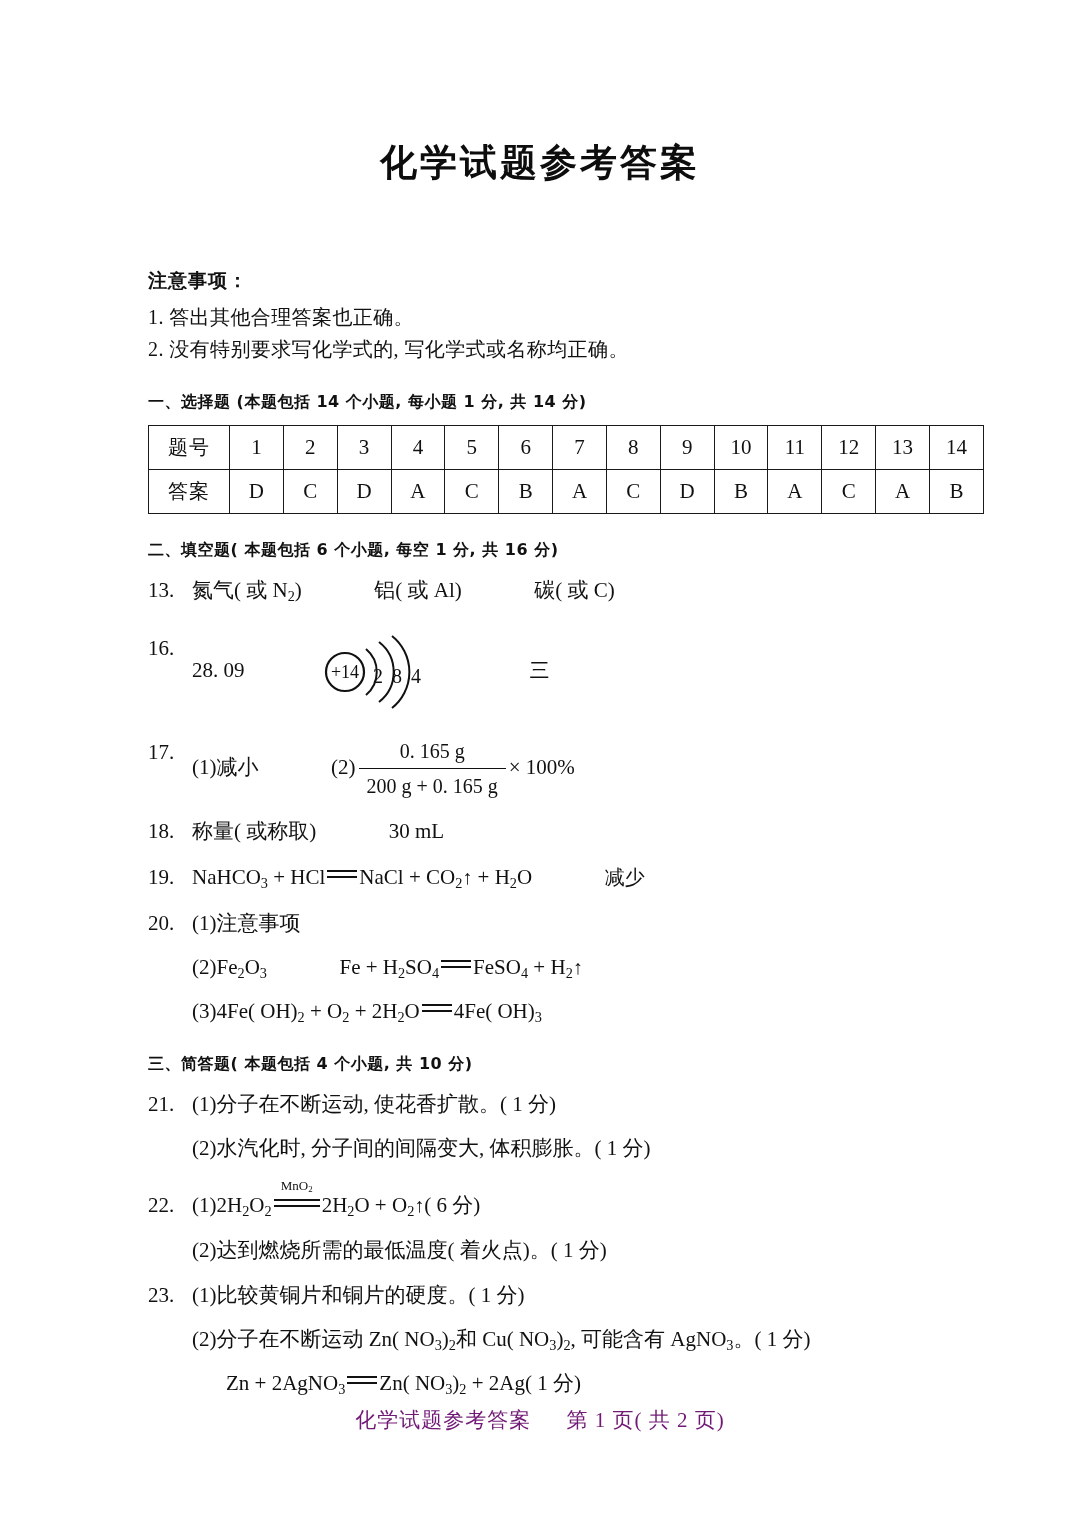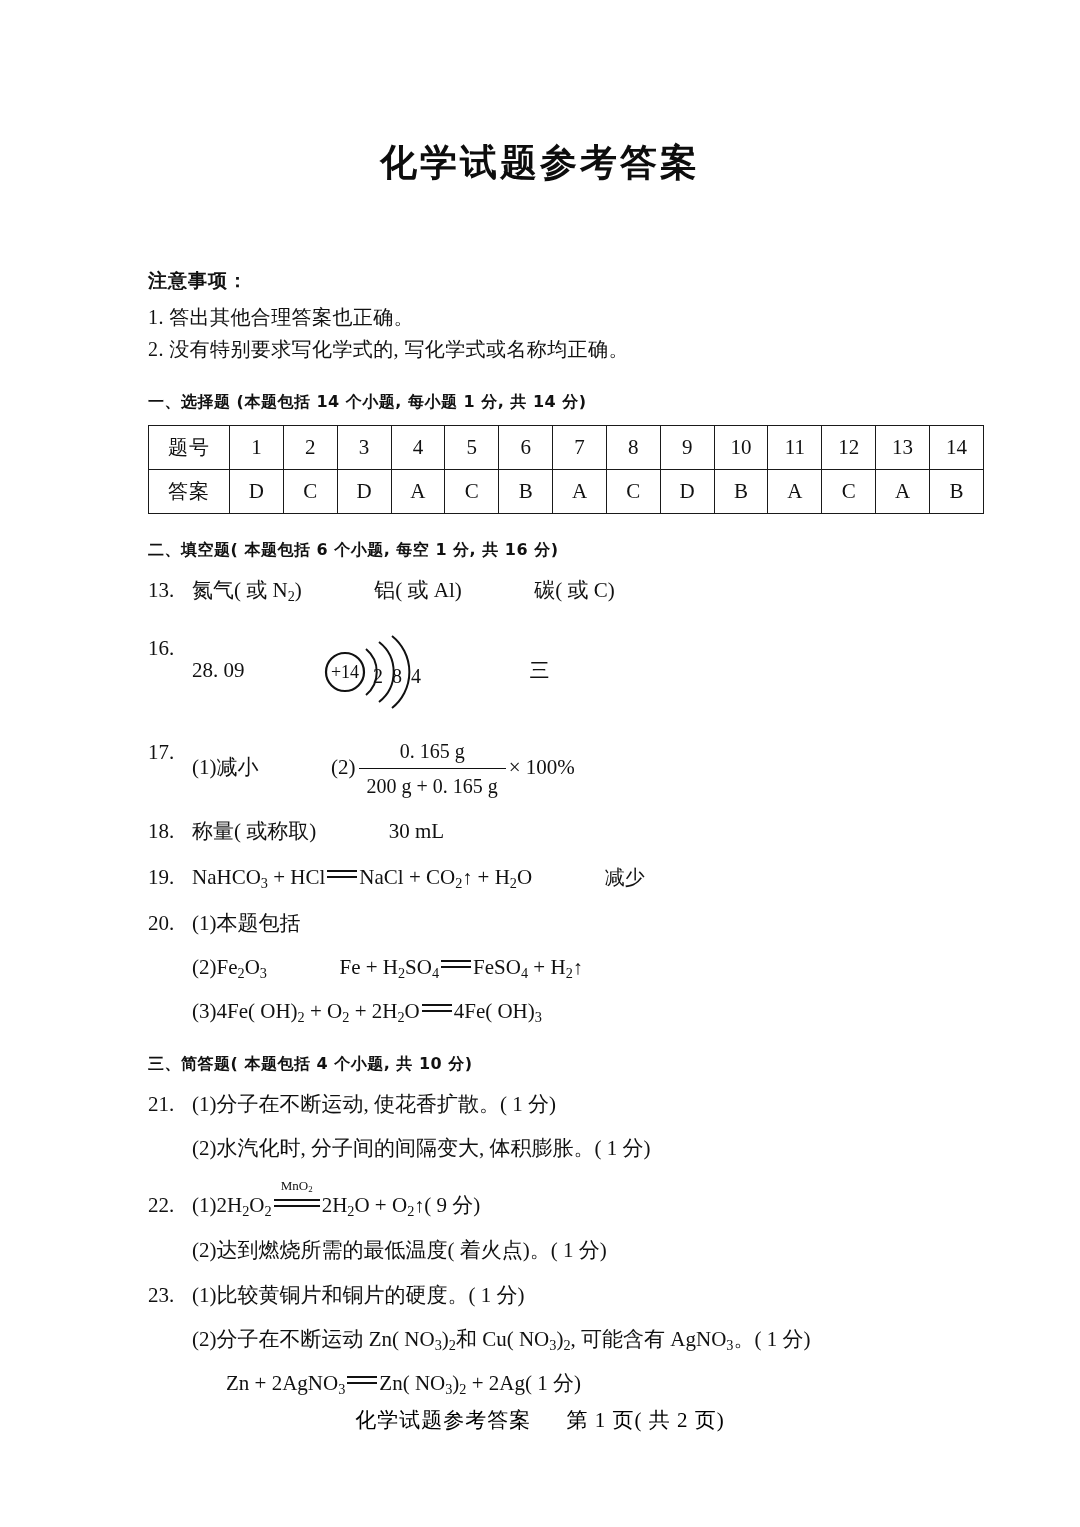--- a/index.html
+++ b/index.html
@@ -224,21 +224,21 @@
   
   .footer {
     position: absolute;
     left: 0;
     right: 0;
     top: 1406px;
     text-align: center;
     font-family: "DejaVu Sans", "Liberation Sans", sans-serif;
     font-size: 21px;
     letter-spacing: 1px;
-    color: #000000;
+    color: #701a75;
   }
   .footer .pg { font-family: "Liberation Serif", serif; }
 </style>
 </head>
 <body>
 
 <div class="page">
 
   <div class="title-block">
     <div class="title-sub">化学试题参考答案</div>
@@ -347,21 +347,21 @@
       <span class="body">
         <span><span>NaHCO</span><sub>3</sub><span> + HCl</span><span class="eq"></span><span>NaCl + CO</span><sub>2</sub><span class="uarrow">↑</span><span> + H</span><sub>2</sub><span>O</span></span>
         <span class="sp-m"></span>
         <span class="cjk">减少</span>
       </span>
     </div>
 
     <div class="item">
       <span class="num">20.</span>
       <span class="body">
-        <span>(1)</span><span>本题包括</span>
+        <span>(1)</span><span>注意事项</span>
       </span>
     </div>
     <div class="sub">
       <span>(2)</span><span>Fe</span><sub>2</sub><span>O</span><sub>3</sub>
       <span class="sp-m"></span>
       <span><span>Fe + H</span><sub>2</sub><span>SO</span><sub>4</sub><span class="eq"></span><span>FeSO</span><sub>4</sub><span> + H</span><sub>2</sub><span class="uarrow">↑</span></span>
     </div>
     <div class="sub">
       <span>(3)</span><span>4Fe( OH)</span><sub>2</sub><span> + O</span><sub>2</sub><span> + 2H</span><sub>2</sub><span>O</span><span class="eq"></span><span>4Fe( OH)</span><sub>3</sub>
     </div>
@@ -374,21 +374,21 @@
         <span>(1)</span><span>分子在不断运动, 使花香扩散。( 1 分)</span>
       </span>
     </div>
     <div class="sub">
       <span>(2)</span><span>水汽化时, 分子间的间隔变大, 体积膨胀。( 1 分)</span>
     </div>
 
     <div class="item gap-lg">
       <span class="num">22.</span>
       <span class="body">
-        <span>(1)</span><span>2H</span><sub>2</sub><span>O</span><sub>2</sub><span class="eqcat"><span class="cat"><span>MnO</span><sub>2</sub></span></span><span>2H</span><sub>2</sub><span>O + O</span><sub>2</sub><span class="uarrow">↑</span><span>( 9 分)</span>
+        <span>(1)</span><span>2H</span><sub>2</sub><span>O</span><sub>2</sub><span class="eqcat"><span class="cat"><span>MnO</span><sub>2</sub></span></span><span>2H</span><sub>2</sub><span>O + O</span><sub>2</sub><span class="uarrow">↑</span><span>( 6 分)</span>
       </span>
     </div>
     <div class="sub">
       <span>(2)</span><span>达到燃烧所需的最低温度( 着火点)。( 1 分)</span>
     </div>
 
     <div class="item">
       <span class="num">23.</span>
       <span class="body">
         <span>(1)</span><span>比较黄铜片和铜片的硬度。( 1 分)</span>

